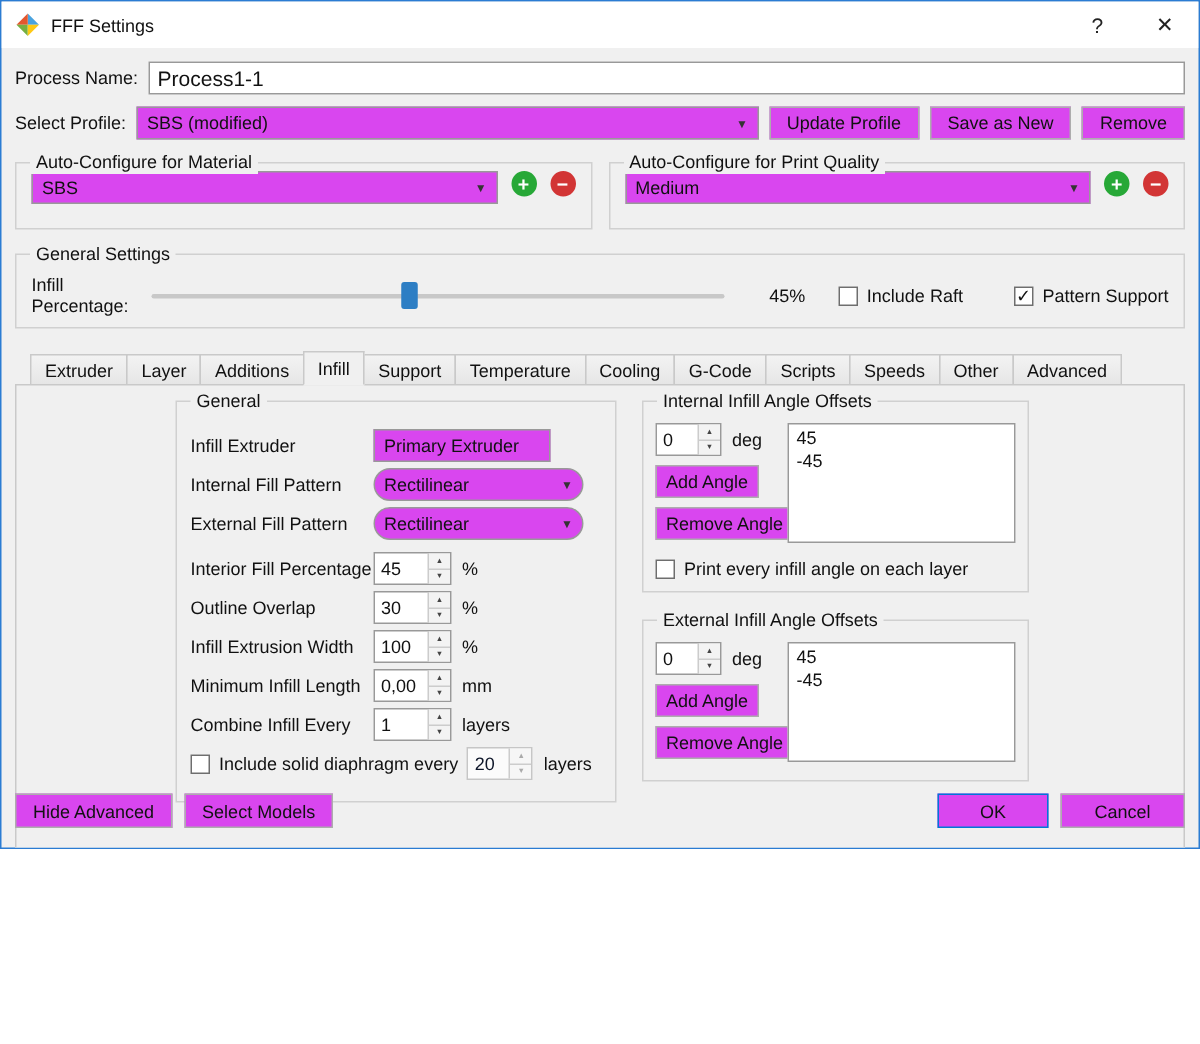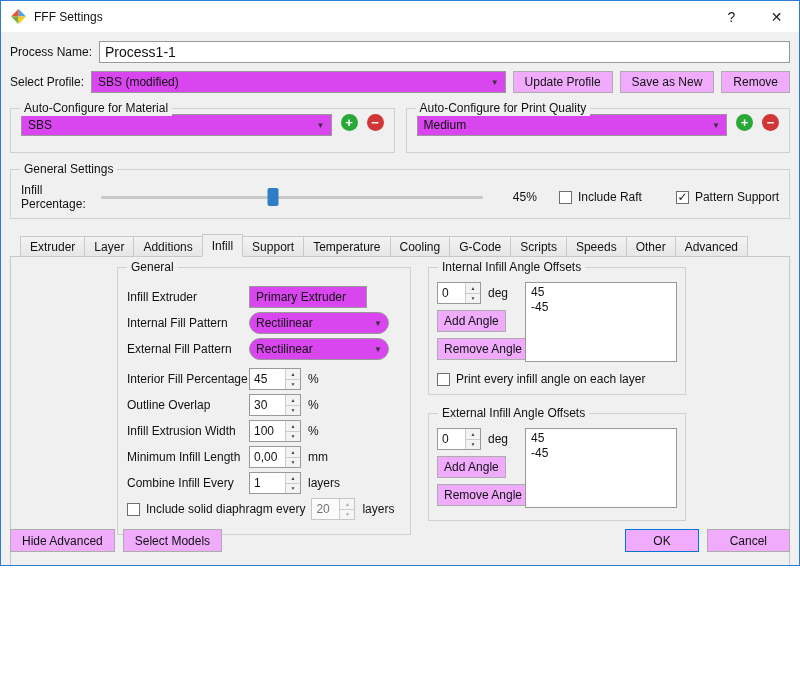--- a/index.html
+++ b/index.html
@@ -15,21 +15,21 @@
   .tb-btn { width:45px; display:flex; align-items:center; justify-content:center; font-size:14px; color:#222; cursor:default; }
 
   
   .frow { display:flex; align-items:center; margin:8px 9px 0; height:22px; }
   .process-row { margin-top:9px; }
   .flabel { margin-right:7px; white-space:nowrap; }
   .text { flex:1; height:22px; border:1px solid #999; background:#fff; padding:0 5px; font-family:inherit; font-size:14px; color:#111; }
   .combo { height:22px; background:#d946ef; border:1px solid #999; display:flex; align-items:center; padding-left:6px; white-space:nowrap; overflow:hidden; }
   .combo.stretch { flex:1; }
   .combo-arrow { margin-left:auto; padding:0 6px; font-size:8px; color:#333; }
-  .btn { height:22px; padding:0 11px; background:#f0abfc; border:1px solid #adadad; font-family:inherit; font-size:12px; color:#111; white-space:nowrap; }
+  .btn { height:22px; padding:0 11px; background:#d946ef; border:1px solid #adadad; font-family:inherit; font-size:12px; color:#111; white-space:nowrap; }
   .profile-row .btn { margin-left:7px; }
 
   
   .group { position:relative; border:1px solid #d0d0d0; }
   .gtitle { position:absolute; top:-8px; left:9px; background:#f0f0f0; padding:0 4px; line-height:15px; white-space:nowrap; }
 
   
   .autoconf-row { display:flex; gap:11px; margin:15px 9px 0; }
   .auto-group { flex:1; height:45px; }
   .auto-inner { display:flex; height:100%; padding:5px 10px 0; }
@@ -70,21 +70,21 @@
   .formline.gap-top { margin-top:8px; }
   .spin { width:52px; height:22px; background:#fff; border:1px solid #999; display:flex; align-items:stretch; flex-shrink:0; }
   .spin-val { flex:1; display:flex; align-items:center; padding-left:4px; overflow:hidden; }
   .spin-btns { width:15px; display:flex; flex-direction:column; border-left:1px solid #ccc; }
   .spin-up,.spin-down { flex:1; display:flex; align-items:center; justify-content:center; font-size:5px; color:#444; background:#f3f3f3; }
   .spin-up { border-bottom:1px solid #ccc; }
   .unit { margin-left:7px; white-space:nowrap; }
   .formline.diaphragm { margin-top:2px; }
   .formline.diaphragm .spin { width:44px; margin-left:6px; }
   .spin.disabled { border-color:#c6c6c6; background:#fbfbfb; }
-  .spin.disabled .spin-val { color:#737373; }
+  .spin.disabled .spin-val { color:#0f172a; }
   .spin.disabled .spin-up,.spin.disabled .spin-down { color:#aaa; background:#f6f6f6; }
 
   
   .offsets-group { padding:14px 8px 8px; margin-bottom:18px; }
   .offsets-body { display:flex; }
   .offsets-left { width:84px; flex-shrink:0; display:flex; flex-direction:column; align-items:flex-start; }
   .offsets-spinline { display:flex; align-items:center; margin-bottom:6px; }
   .offsets-left .spin { width:44px; }
   .offsets-left .btn { margin-bottom:6px; padding:0 6px; }
   .anglelist { flex:1; margin-left:4px; background:#fff; border:1px solid #999; height:80px; padding:2px 5px; overflow:hidden; }

